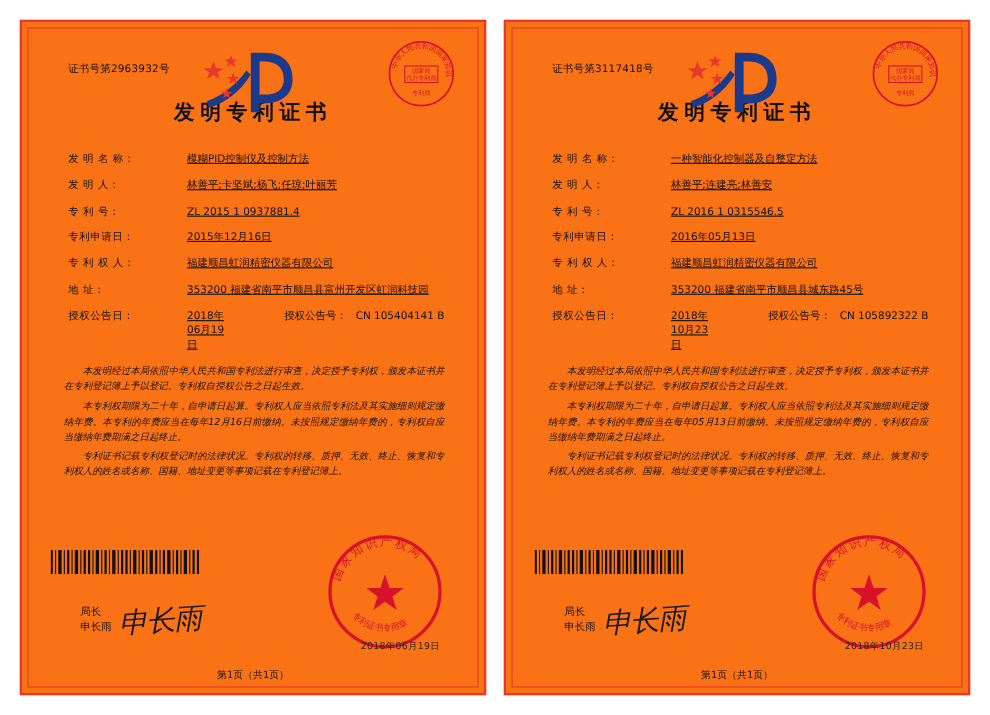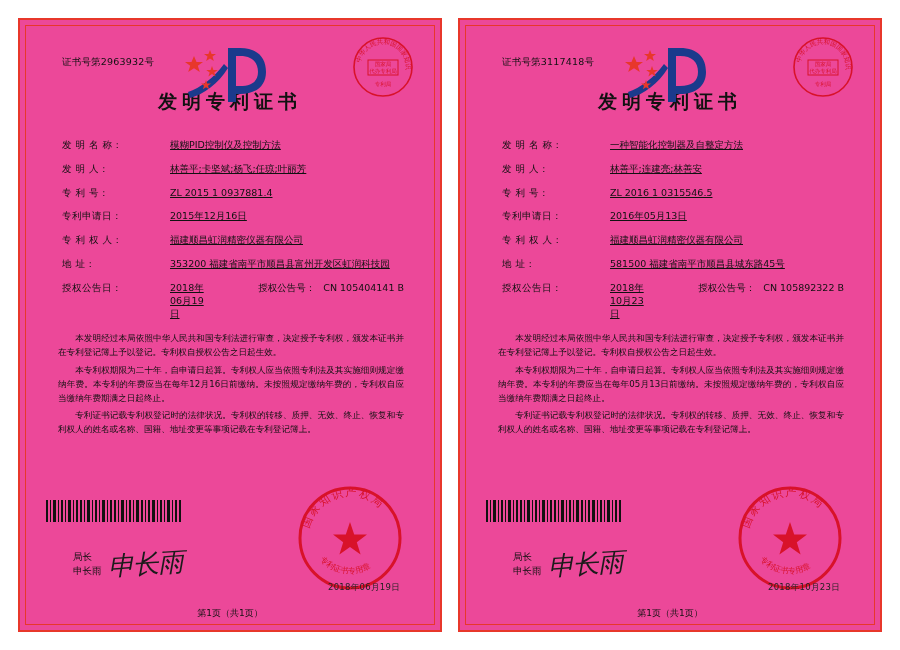--- a/index.html
+++ b/index.html
@@ -21,21 +21,21 @@
     justify-content: space-between;
     box-sizing: border-box;
     padding: 18px 18px;
   }
   .cert {
     position: relative;
     width: 424px;
     height: 614px;
     box-sizing: border-box;
     border: 2px solid #e8372b;
-    background: #ec4899;
+    background: #f97316;
   }
   .cert-inner {
     position: absolute;
     left: 5px; top: 5px; right: 5px; bottom: 5px;
     border: 1px solid #e8372b;
     box-sizing: border-box;
   }
   .content {
     position: absolute;
     left: 0; top: 0; right: 0; bottom: 0;
@@ -101,20 +101,21 @@
     margin-top: 6px;
     padding: 0 14px 0 16px;
     font-size: 8.6px;
     line-height: 1.65;
     color: #111;
     text-align: justify;
   }
   .body-text p {
     margin: 0 0 3px 0;
     text-indent: 2em;
+    font-style: italic;
   }
   .barcode {
     position: absolute;
     left: 26px;
     bottom: 108px;
     width: 135px;
     height: 22px;
   }
   .signature-block {
     position: absolute;
@@ -372,21 +373,21 @@
         <div class="field">
           <span class="lbl">专利申请日：</span>
           <span class="val">2016年05月13日</span>
         </div>
         <div class="field">
           <span class="lbl">专 利 权 人：</span>
           <span class="val">福建顺昌虹润精密仪器有限公司</span>
         </div>
         <div class="field">
           <span class="lbl">地 址：</span>
-          <span class="val">581500 福建省南平市顺昌县城东路45号</span>
+          <span class="val">353200 福建省南平市顺昌县城东路45号</span>
         </div>
         <div class="field two">
           <span class="lbl">授权公告日：</span>
           <span class="val">2018年10月23日</span>
           <span class="val2">
             <span class="lbl2">授权公告号：</span>
             <span>CN 105892322 B</span>
           </span>
         </div>
       </div>

